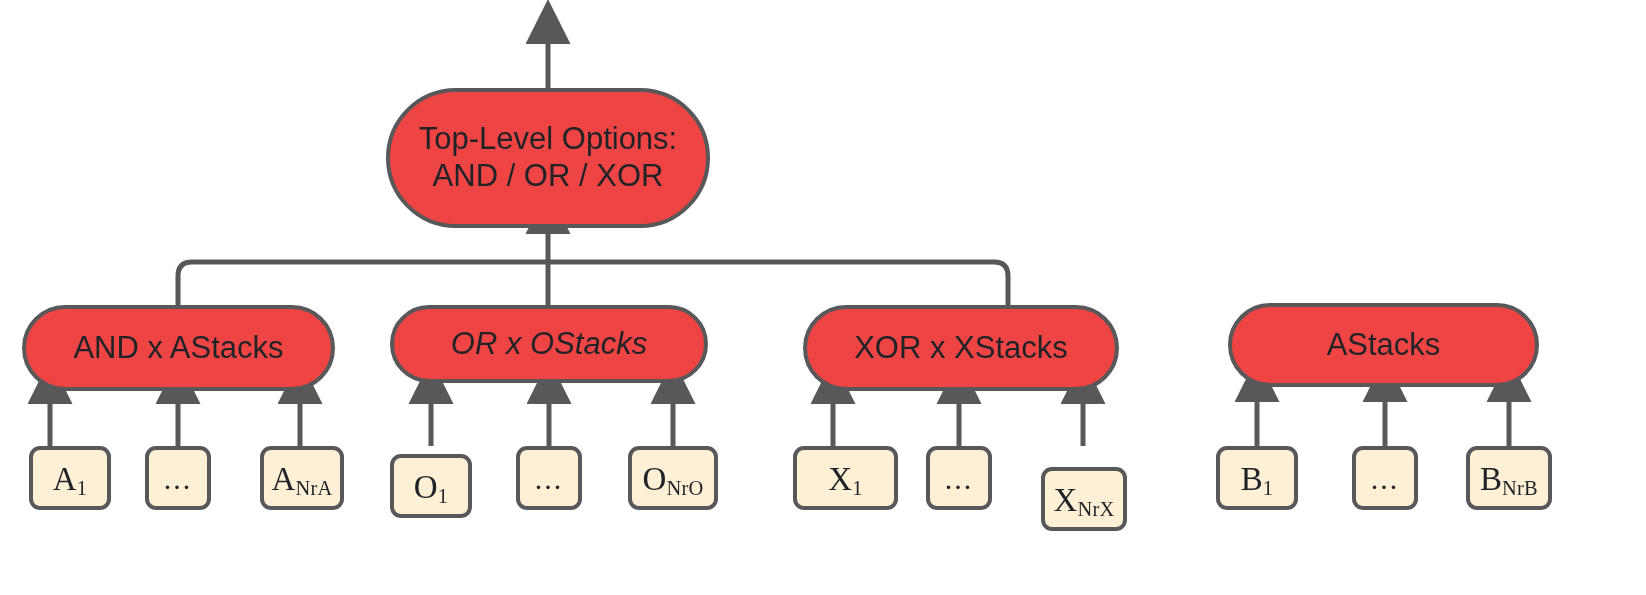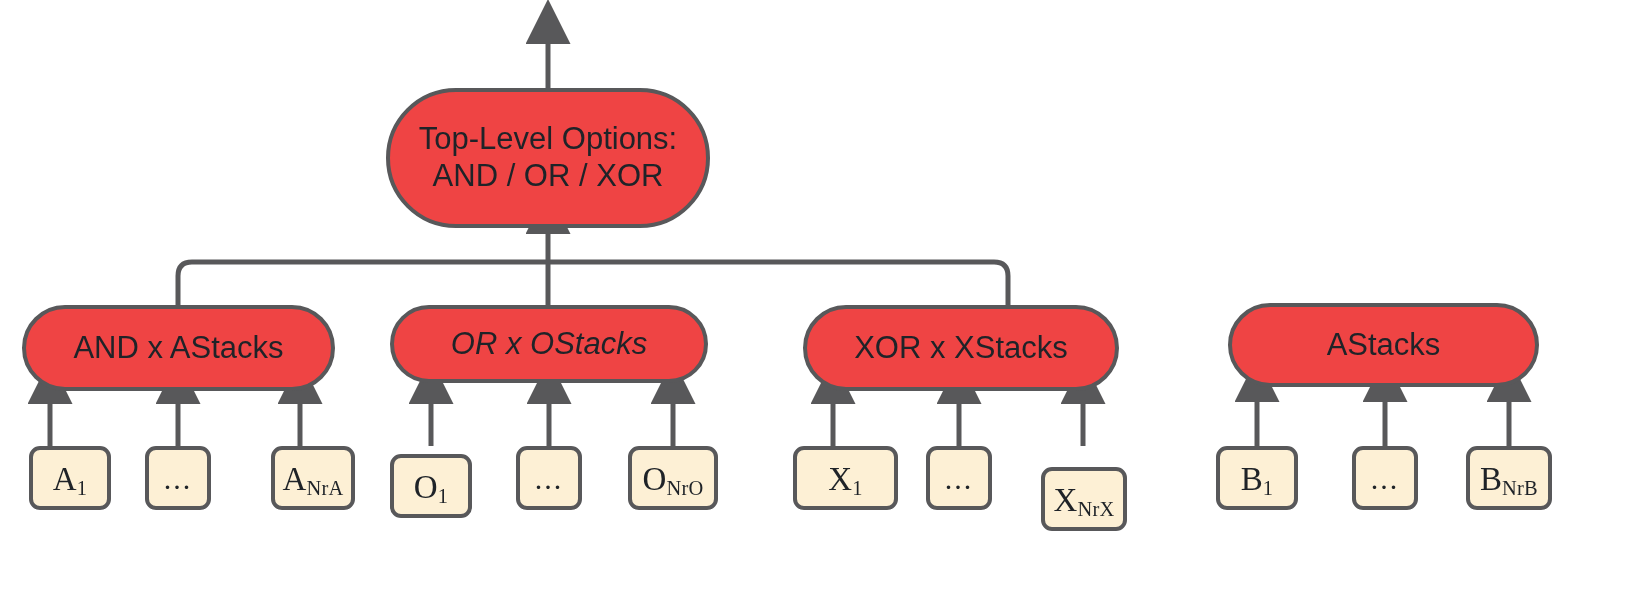--- a/index.html
+++ b/index.html
@@ -135,21 +135,21 @@
   <div class="node node-stadium node-mid" style="left:1228px; top:303px; width:311px; height:84px;">
     <span>AStacks</span>
   </div>
 
   <div class="node node-leaf" style="left:9px; top:446px; width:82px; height:64px;margin-left:20px;">
     <span class="lbl"><span>A</span><sub>1</sub></span>
   </div>
   <div class="node node-leaf ellipsis" style="left:145px; top:446px; width:66px; height:64px;">
     <span class="lbl">...</span>
   </div>
-  <div class="node node-leaf" style="left:271px; top:446px; width:84px; height:64px;">
+  <div class="node node-leaf" style="left:260px; top:446px; width:84px; height:64px;">
     <span class="lbl"><span>A</span><sub>NrA</sub></span>
   </div>
 
   <div class="node node-leaf" style="left:390px; top:454px; width:82px; height:64px;">
     <span class="lbl"><span>O</span><sub>1</sub></span>
   </div>
   <div class="node node-leaf ellipsis" style="left:516px; top:446px; width:66px; height:64px;">
     <span class="lbl">...</span>
   </div>
   <div class="node node-leaf" style="left:628px; top:446px; width:90px; height:64px;">

